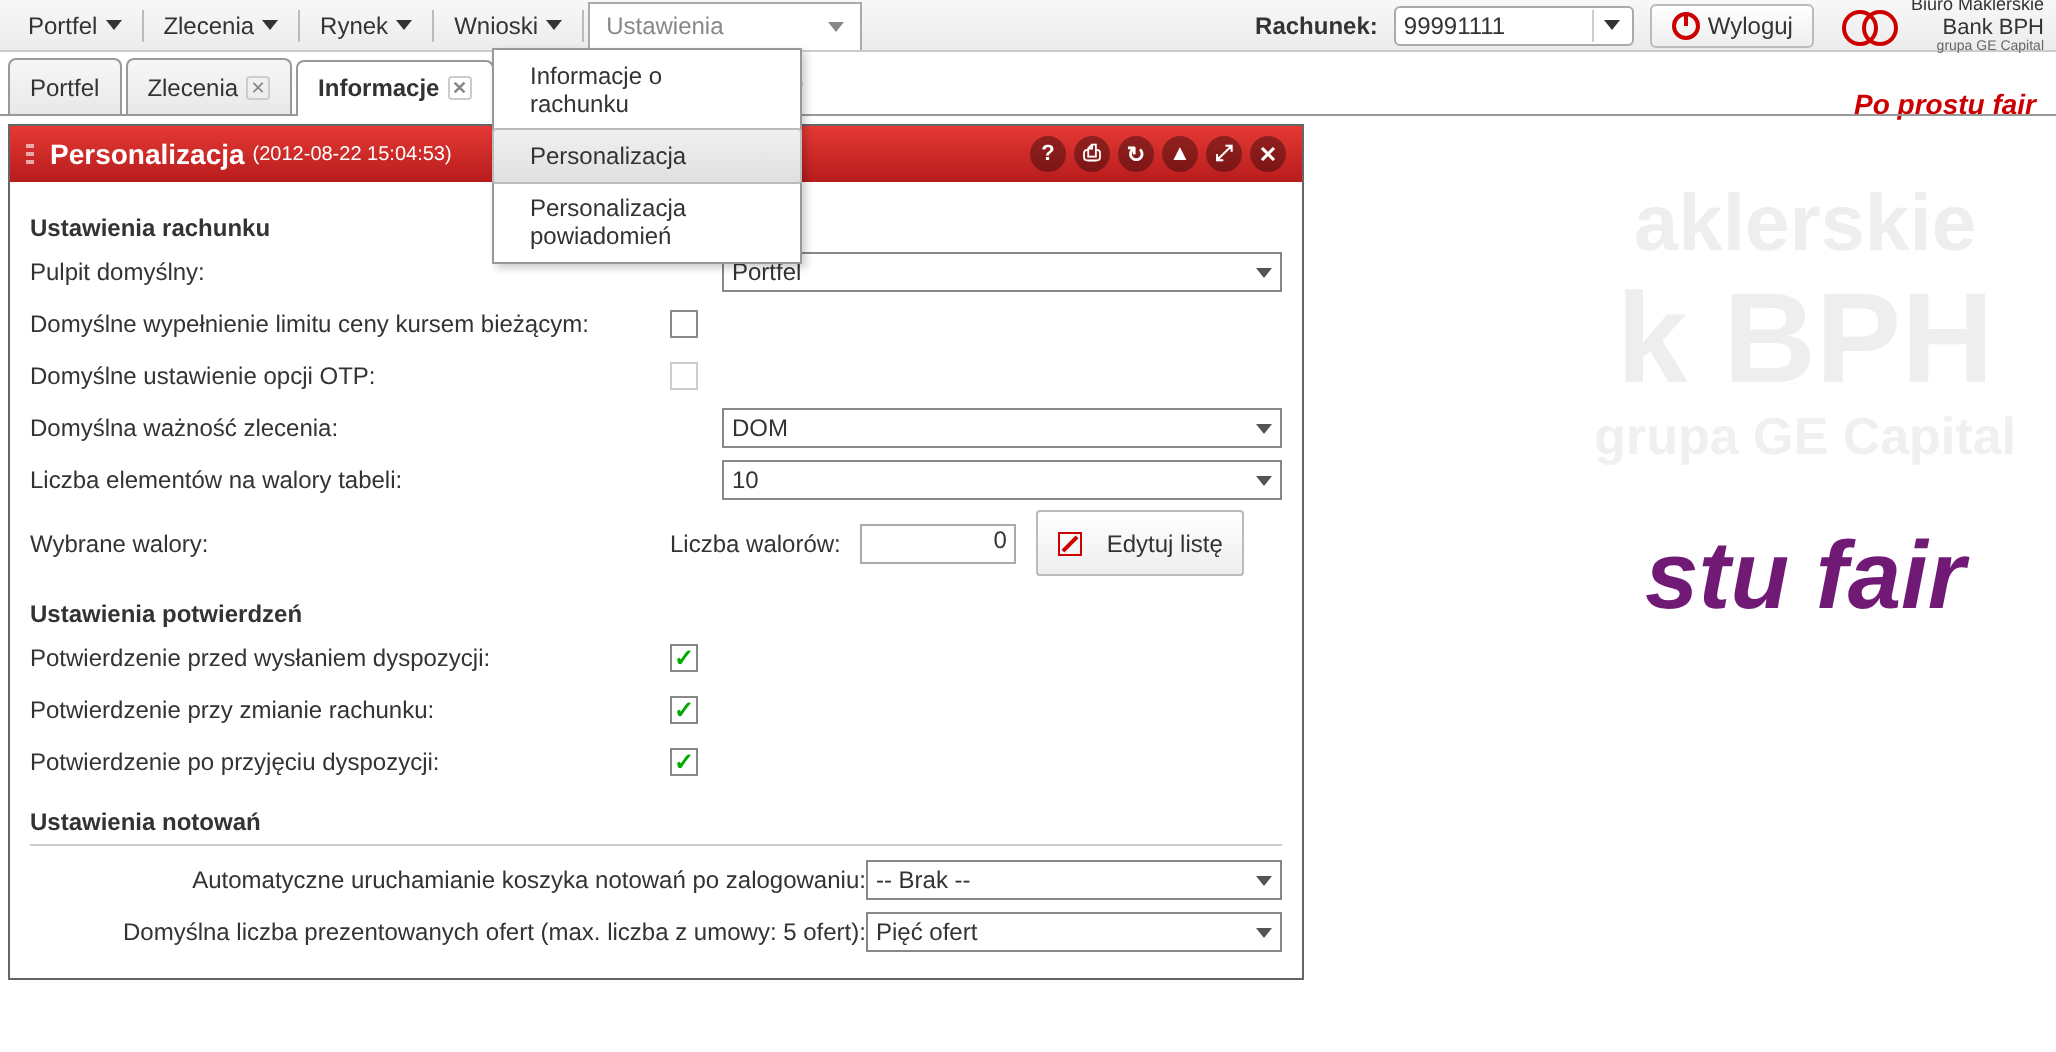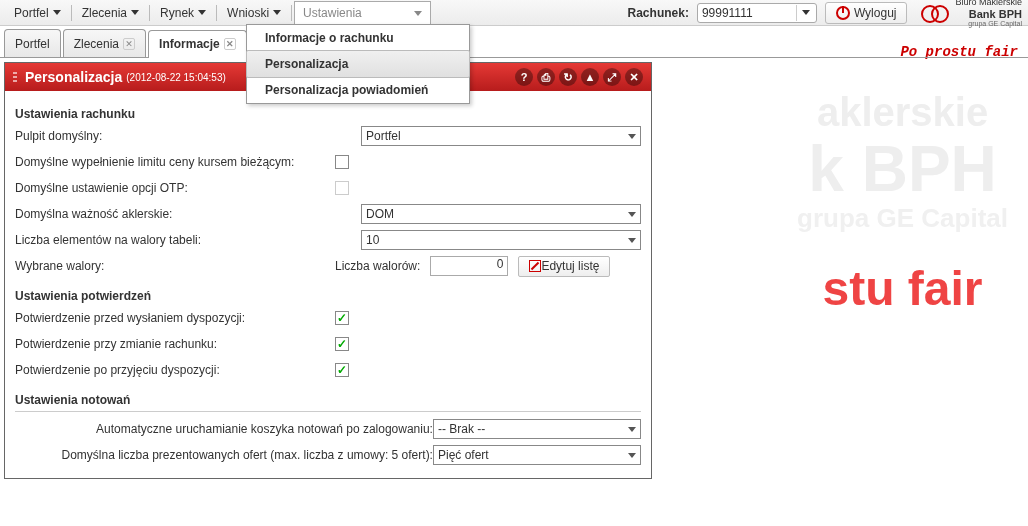--- a/index.html
+++ b/index.html
@@ -17,30 +17,30 @@
 .account-select .caret-box { margin-left: auto; width: 16px; height: 16px; border-left: 1px solid #ccc; display: flex; align-items: center; justify-content: center; }
 .logout-btn { border: 1px solid #bbb; border-radius: 3px; background: linear-gradient(#fff,#eee); height: 22px; padding: 0 10px; display: flex; align-items: center; gap: 4px; cursor: pointer; }
 .logout-icon { width: 14px; height: 14px; border: 2px solid #c00; border-radius: 50%; position: relative; }
 .logout-icon::after { content: ''; position: absolute; left: 50%; top: -2px; width: 2px; height: 7px; background: #c00; transform: translateX(-50%); }
 .logo-block { display: flex; align-items: center; gap: 6px; margin-left: 6px; }
 .logo-circles { position: relative; width: 28px; height: 24px; }
 .logo-circles::before, .logo-circles::after { content: ''; position: absolute; width: 14px; height: 14px; border: 2px solid #c00; border-radius: 50%; top: 4px; }
 .logo-circles::before { left: 0; }
 .logo-circles::after { left: 10px; }
 .logo-text { font-size: 9px; line-height: 1.1; text-align: right; }
-.logo-title { font-weight: bold; font-size: 11px; }
+.logo-title { font-weight: normal; font-size: 11px; }
 .logo-sub { font-size: 7px; color: #666; }
-.tagline { position: absolute; right: 10px; top: 44px; color: #c00; font-style: italic; font-size: 14px; font-weight: bold; font-family: Liberation Mono, monospace; }
+.tagline { position: absolute; right: 10px; top: 44px; color: #c00; font-style: italic; font-size: 14px; font-weight: bold; }
 .tabstrip { height: 32px; border-bottom: 1px solid #999; display: flex; align-items: flex-end; padding: 0 4px; position: relative; }
 .tab { border: 1px solid #999; border-bottom: none; border-radius: 4px 4px 0 0; background: linear-gradient(#f7f7f7,#e8e8e8); padding: 6px 10px; margin-right: 2px; display: flex; align-items: center; gap: 4px; cursor: pointer; position: relative; height: 28px; }
 .tab.active { background: #fff; font-weight: bold; padding-bottom: 7px; margin-bottom: -1px; }
 .tab-close { font-size: 9px; color: #888; width: 12px; height: 12px; border: 1px solid #ccc; border-radius: 2px; display: flex; align-items: center; justify-content: center; }
 .toolbar-icons { margin-left: 8px; display: flex; gap: 6px; color: #aaa; font-size: 16px; }
 .toolbar-icons span { cursor: pointer; }
-.dropdown { position: absolute; top: 24px; left: 246px; width: 224px; background: #fff; border: 1px solid #999; box-shadow: 2px 2px 4px rgba(0,0,0,0.2); z-index: 100; font-weight: bold; }
+.dropdown { position: absolute; top: 24px; left: 246px; width: 155px; background: #fff; border: 1px solid #999; box-shadow: 2px 2px 4px rgba(0,0,0,0.2); z-index: 100; }
 .dropdown-item { padding: 6px 18px; cursor: pointer; }
 .dropdown-item.highlight { background: linear-gradient(#f0f0f0,#e0e0e0); border: 1px solid #bbb; margin: -1px; border-radius: 2px; }
 .panel { margin: 4px; border: 1px solid #666; width: 648px; }
 .panel-header { background: linear-gradient(#e53935,#b71c1c); color: #fff; height: 28px; display: flex; align-items: center; padding: 0 8px; }
 .panel-grip { display: flex; flex-direction: column; gap: 2px; margin-right: 8px; }
 .panel-grip span { width: 4px; height: 2px; background: rgba(255,255,255,0.6); }
 .panel-title-main { font-weight: bold; font-size: 14px; }
 .panel-title-ts { font-size: 10px; margin-left: 4px; }
 .panel-header-icons { margin-left: auto; display: flex; gap: 4px; }
 .ph-icon { width: 18px; height: 18px; border-radius: 50%; background: rgba(0,0,0,0.35); color: #fff; display: flex; align-items: center; justify-content: center; font-size: 11px; cursor: pointer; font-weight: bold; }
@@ -49,28 +49,28 @@
 .row-label { width: 320px; }
 .row-label.wide { width: 420px; text-align: right; }
 .section-h { font-weight: bold; margin-top: 10px; margin-bottom: 2px; }
 .sel { border: 1px solid #888; height: 20px; display: flex; align-items: center; padding: 0 4px; background: #fff; position: relative; cursor: pointer; }
 .sel .caret2 { margin-left: auto; width: 0; height: 0; border-left: 4px solid transparent; border-right: 4px solid transparent; border-top: 5px solid #555; }
 .sel.w-lg { width: 280px; }
 .sel.w-md { width: 209px; }
 .chk { width: 14px; height: 14px; border: 1px solid #888; background: #fff; display: inline-flex; align-items: center; justify-content: center; cursor: pointer; }
 .chk.checked::after { content: '✓'; color: #0a0; font-size: 12px; font-weight: bold; line-height: 1; }
 .num-input { border: 1px solid #aaa; height: 20px; width: 78px; text-align: right; padding: 0 4px; background: #fff; }
-.edit-btn { border: 1px solid #bbb; border-radius: 2px; background: linear-gradient(#fff,#eee); height: 21px; padding: 0 10px; display: flex; align-items: center; gap: 0; cursor: pointer; }
+.edit-btn { border: 1px solid #bbb; border-radius: 2px; background: linear-gradient(#fff,#eee); height: 33px; padding: 0 10px; display: flex; align-items: center; gap: 12px; cursor: pointer; }
 .edit-icon { width: 12px; height: 12px; border: 1px solid #c00; position: relative; display: inline-block; }
 .edit-icon::after { content: ''; position: absolute; width: 2px; height: 10px; background: #c00; transform: rotate(45deg); left: 4px; top: 0; }
 .walory-row { display: flex; align-items: center; gap: 10px; }
 .watermark { position: absolute; right: 20px; top: 90px; font-size: 64px; color: #eee; font-weight: bold; line-height: 1.1; pointer-events: none; z-index: -1; text-align: center; }
 .watermark .wm-line1 { font-size: 40px; }
 .watermark .wm-line3 { font-size: 26px; color: #f0f0f0; }
-.watermark .wm-line4 { font-size: 48px; color: #ef4444; margin-top: 30px; }
+.watermark .wm-line4 { font-size: 48px; font-style: italic; color: #701a75; margin-top: 30px; }
 .hr { border-top: 1px solid #ccc; margin: 4px 0; }
 </style>
 </head>
 <body>
 
 <div class="topbar">
   <div class="menu">
     <div class="menu-item">
         <span>Portfel</span>
         <span class="caret"></span>
@@ -192,21 +192,21 @@
     </div>
     <div class="row">
       <div class="row-label">Domyślne wypełnienie limitu ceny kursem bieżącym:</div>
       <span class="chk"></span>
     </div>
     <div class="row">
       <div class="row-label">Domyślne ustawienie opcji OTP:</div>
       <span class="chk" style="border-color:#ccc"></span>
     </div>
     <div class="row">
-      <div class="row-label">Domyślna ważność aklerskie:</div>
+      <div class="row-label">Domyślna ważność zlecenia:</div>
       <div style="flex:1"></div>
       <div class="sel w-lg">
           <span>DOM</span>
           <span class="caret2"></span>
         </div>
     </div>
     <div class="row">
       <div class="row-label">Liczba elementów na walory tabeli:</div>
       <div style="flex:1"></div>
       <div class="sel w-lg">

